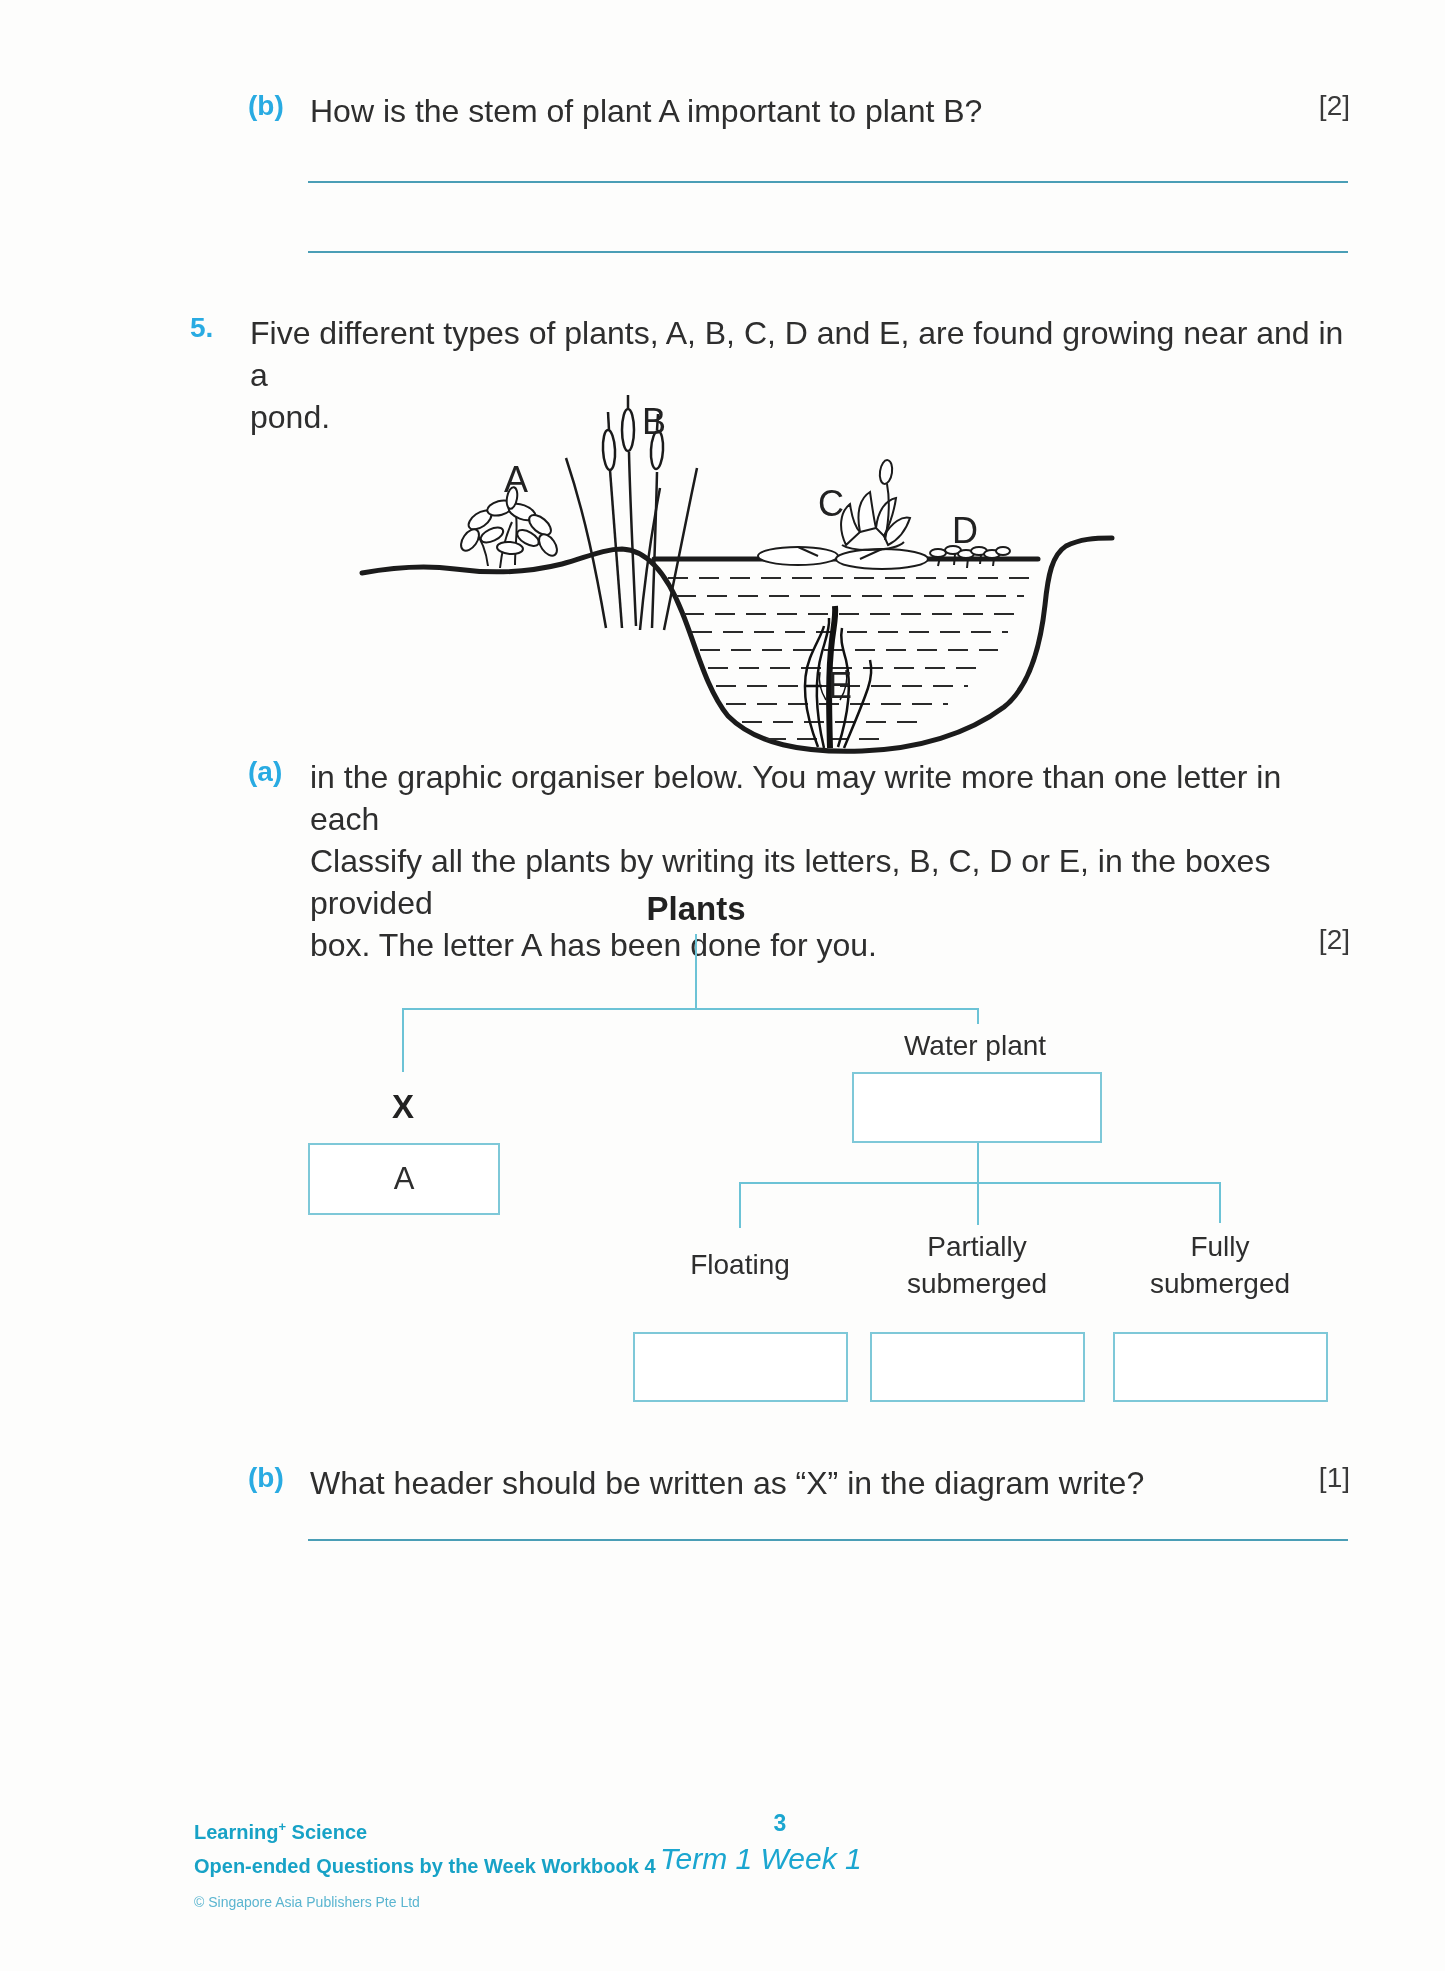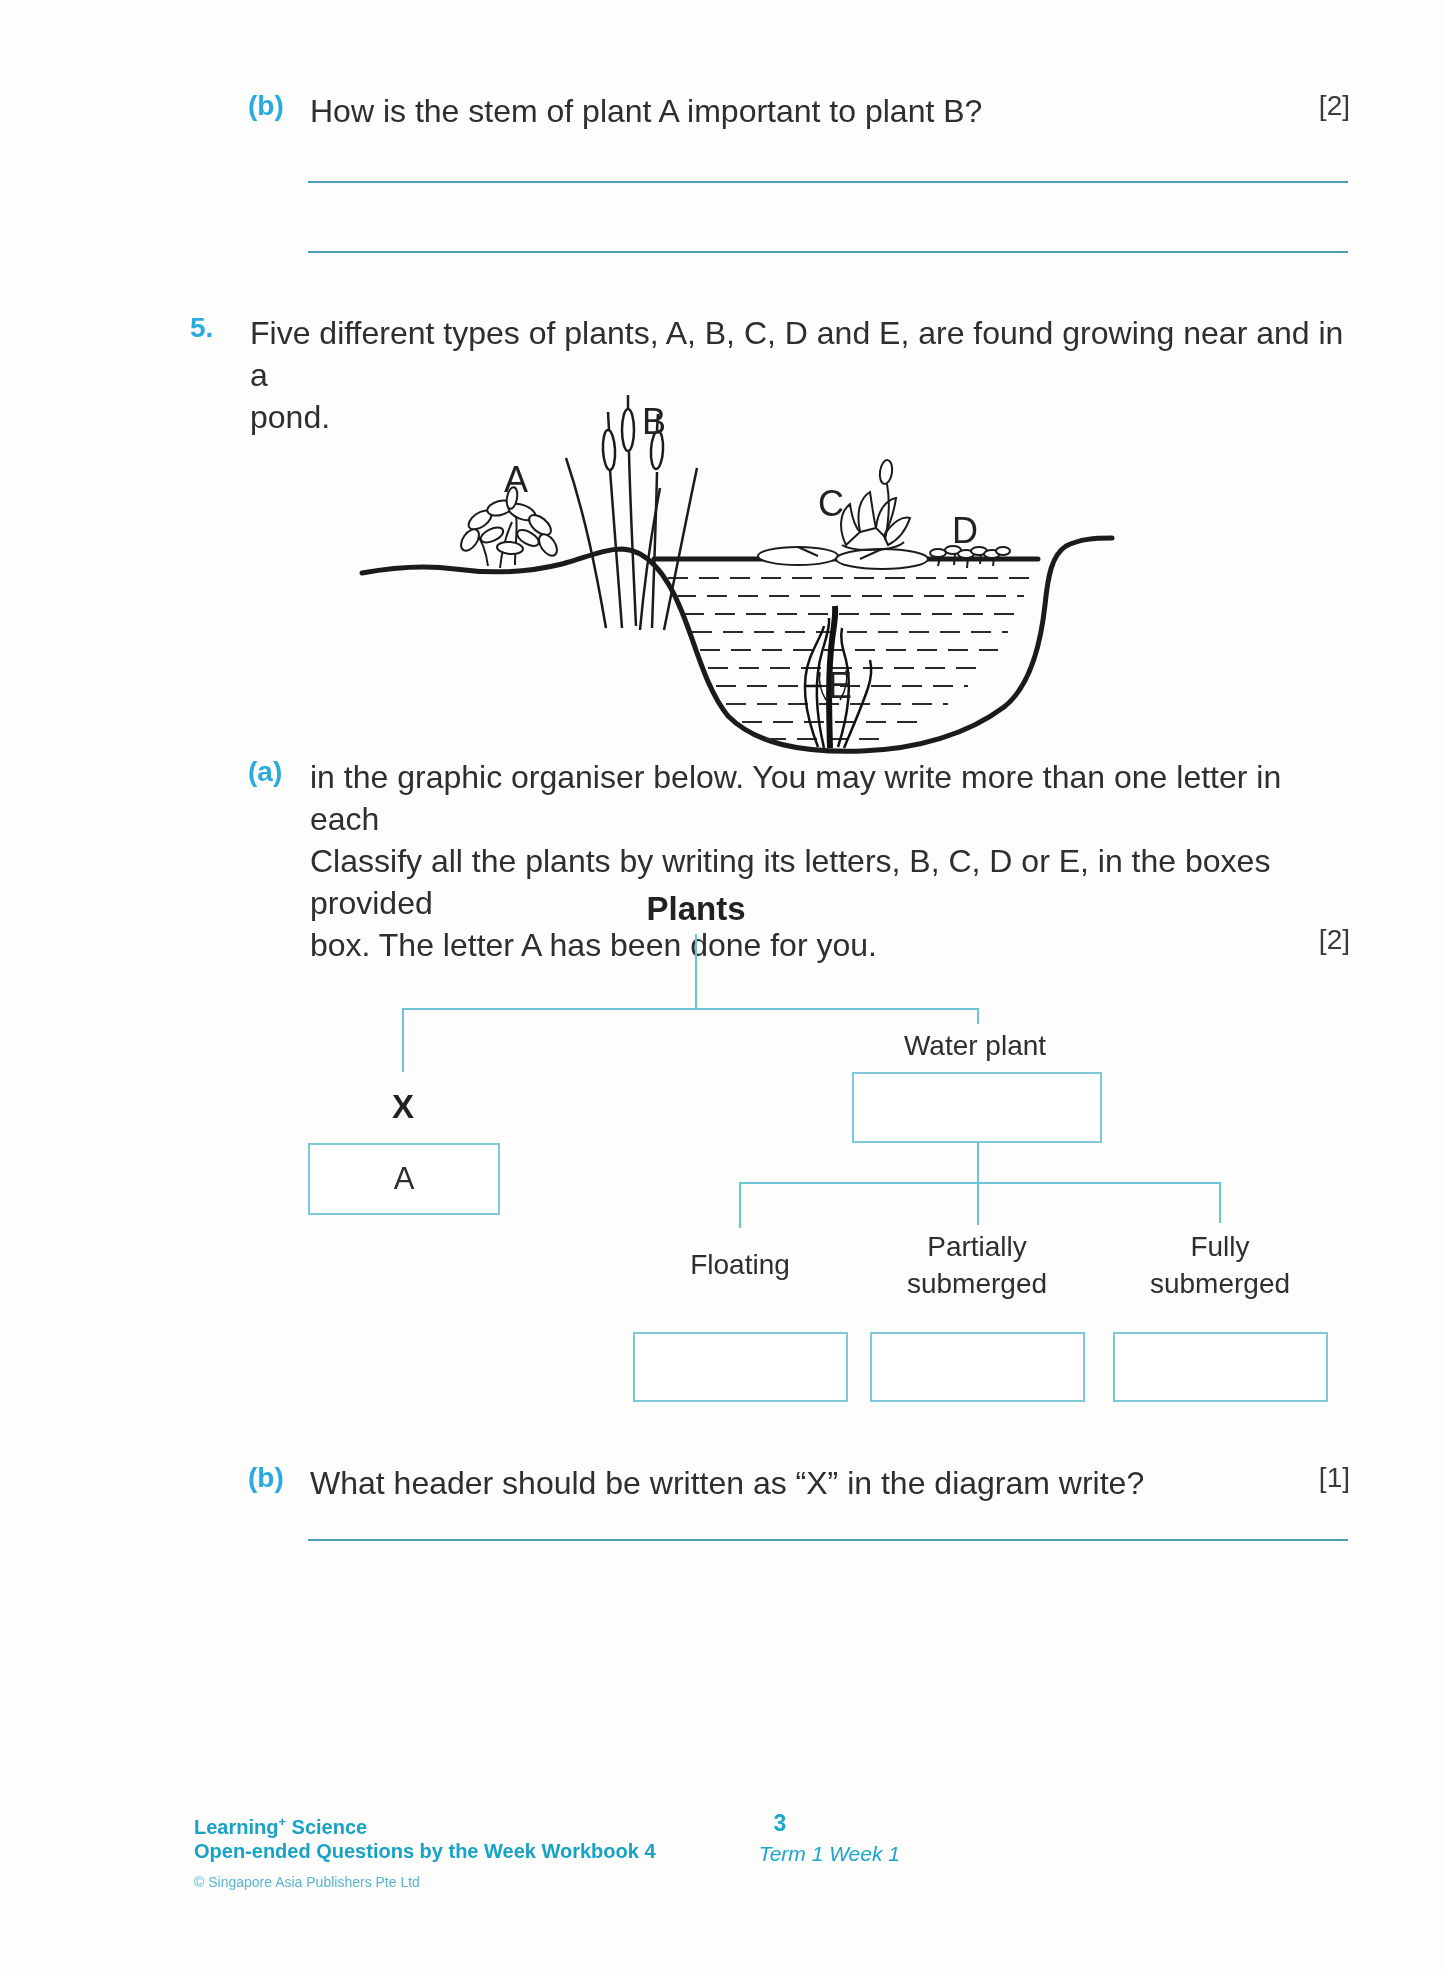--- a/index.html
+++ b/index.html
@@ -11,24 +11,24 @@
   .q-row{display:flex;justify-content:space-between;align-items:flex-start;}
   .marks{font-size:28px;color:#3a3a3a;}
   .rule{height:2px;background:#4a9eb6;}
   .tline{background:#6cc3d6;}
   .tbox{border:2px solid #7ec8d8;background:#ffffff;}
   .tree-title{font-size:33px;font-weight:bold;color:#222;text-align:center;}
   .tree-x{font-size:33px;font-weight:bold;color:#222;text-align:center;}
   .tree-node{font-size:28px;color:#2e2e2e;text-align:center;}
   .tree-child-label{font-size:28px;color:#2e2e2e;text-align:center;white-space:pre-line;line-height:37px;}
   .box-letter{font-size:31px;color:#2e2e2e;text-align:center;}
-  .footer-bold{font-size:20px;font-weight:bold;color:#17a2c6;line-height:24px;}
+  .footer-bold{font-size:20px;font-weight:bold;color:#17a2c6;line-height:34px;}
   .footer-light{font-size:14px;color:#5ab5d0;line-height:26px;}
   .pageno{font-size:23px;font-weight:bold;color:#1ba6d0;text-align:center;}
-  .termline{font-size:21px;font-style:italic;color:#1ba6d0;text-align:right;}
+  .termline{font-size:30px;font-style:italic;color:#1ba6d0;text-align:left;}
   sup{font-size:13px;}
 </style>
 </head>
 <body>
 
 <div class="page">
 
   <div class="abs q-label" style="left:248px;top:90px;">(b)</div>
   <div class="abs q-row" style="left:310px;top:90px;width:1040px;">
     <span class="q-text">How is the stem of plant A important to plant B?</span>

